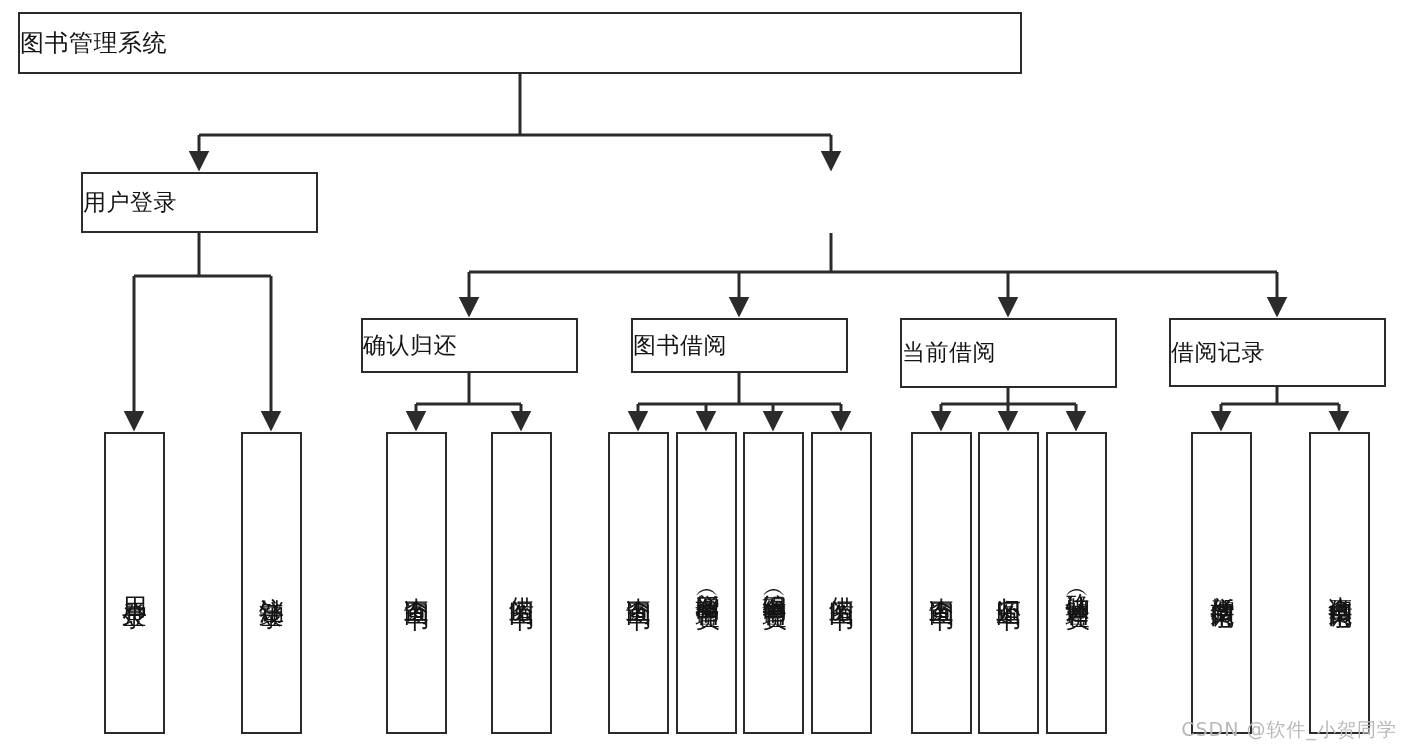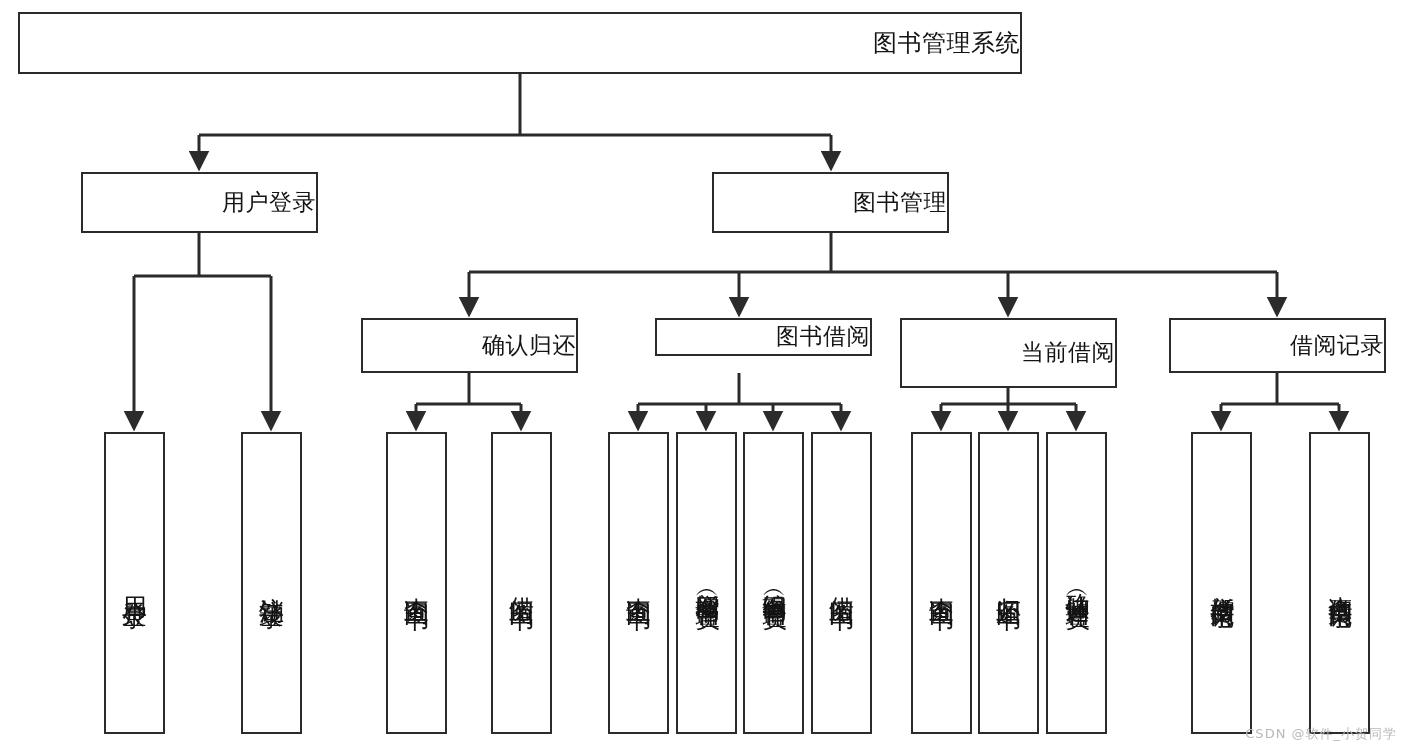--- a/index.html
+++ b/index.html
@@ -27,21 +27,21 @@
     height: 747px;
     pointer-events: none;
   }
   .node {
     position: absolute;
     box-sizing: border-box;
     background: #ffffff;
     border: 2px solid #2b2b2b;
     display: flex;
     align-items: center;
-    justify-content: flex-end;
+    justify-content: flex-start;
     text-align: center;
     color: #141414;
     z-index: 2;
   }
   .node-label {
     display: block;
     line-height: 1.18;
   }
   
   .node.horiz .node-label {
@@ -66,21 +66,21 @@
     white-space: nowrap;
   }
   .node.vert.narrow .node-label {
     font-size: 24px;
     letter-spacing: 2px;
   }
   .watermark {
     position: absolute;
     right: 8px;
     bottom: 4px;
-    font-size: 13px;
+    font-size: 19px;
     color: #b9b9b9;
     letter-spacing: 1px;
     z-index: 5;
     white-space: nowrap;
     font-family: "DejaVu Sans", "Liberation Sans", sans-serif;
   }
 </style>
 </head>
 <body>
 
@@ -137,37 +137,34 @@
   </svg>
 
   <div class="node horiz root" style="left:18px; top:12px; width:1004px; height:62px;">
     <span class="node-label">图书管理系统</span>
   </div>
 
   <div class="node horiz" style="left:81px; top:172px; width:237px; height:61px;">
     <span class="node-label">用户登录</span>
   </div>
 
-  <div class="node horiz" style="left:712px; top:172px; width:237px; height:61px;">
-    <span class="node-label">图书管理</span>
-  </div>
 
   <div class="node horiz" style="left:361px; top:318px; width:217px; height:55px;">
     <span class="node-label">确认归还</span>
   </div>
 
-  <div class="node horiz" style="left:631px; top:318px; width:217px; height:38px;margin-left:24px;">
+  <div class="node horiz" style="left:631px; top:318px; width:217px; height:55px;">
     <span class="node-label">图书借阅</span>
   </div>
 
   <div class="node horiz" style="left:900px; top:318px; width:217px; height:70px;">
     <span class="node-label">当前借阅</span>
   </div>
 
-  <div class="node horiz" style="left:1169px; top:318px; width:217px; height:55px;">
+  <div class="node horiz" style="left:1169px; top:318px; width:217px; height:69px;">
     <span class="node-label">借阅记录</span>
   </div>
 
   <div class="node vert" style="left:104px; top:432px; width:61px; height:302px;">
     <span class="node-label">用户登录</span>
   </div>
   <div class="node vert" style="left:241px; top:432px; width:61px; height:302px;">
     <span class="node-label">注销登录</span>
   </div>
 

